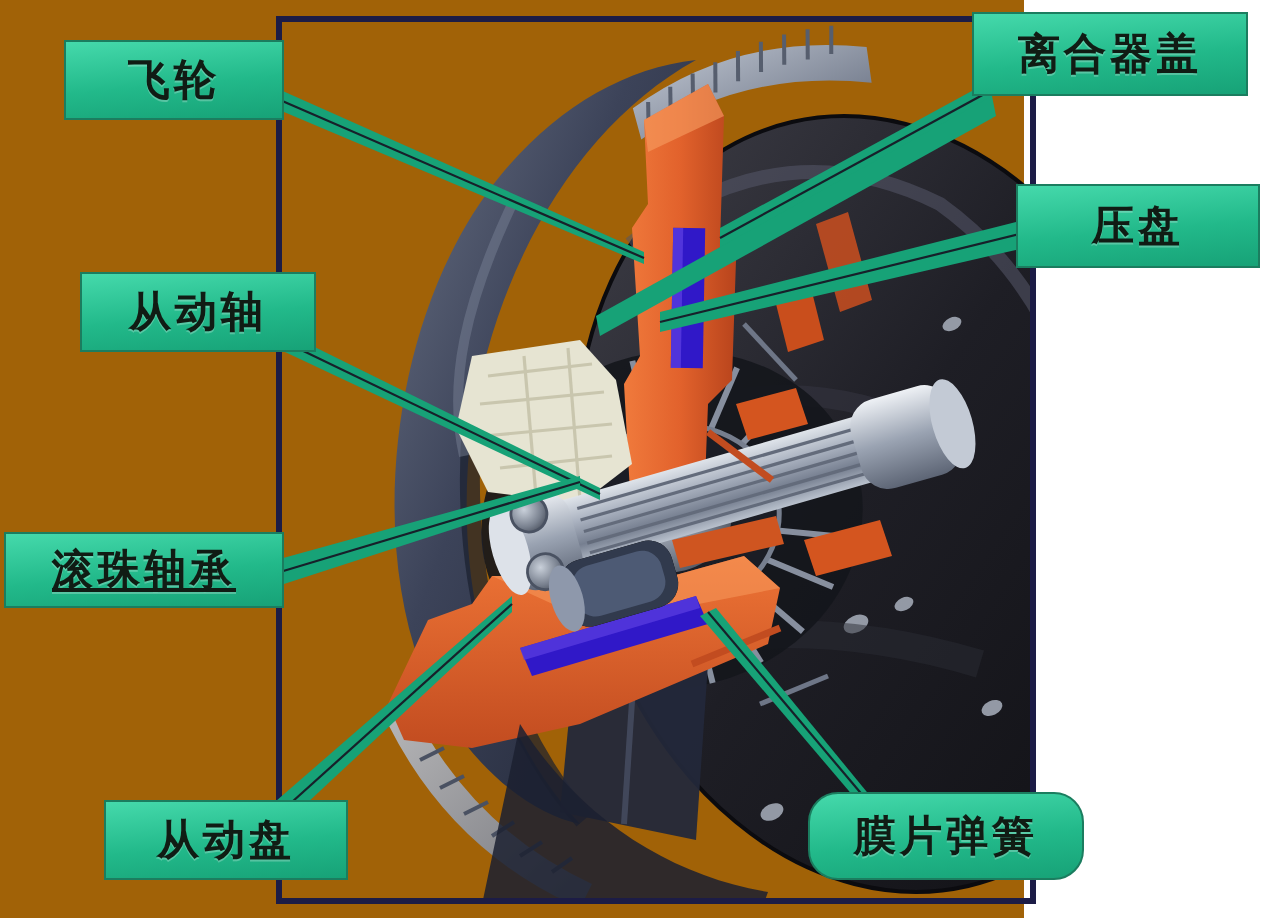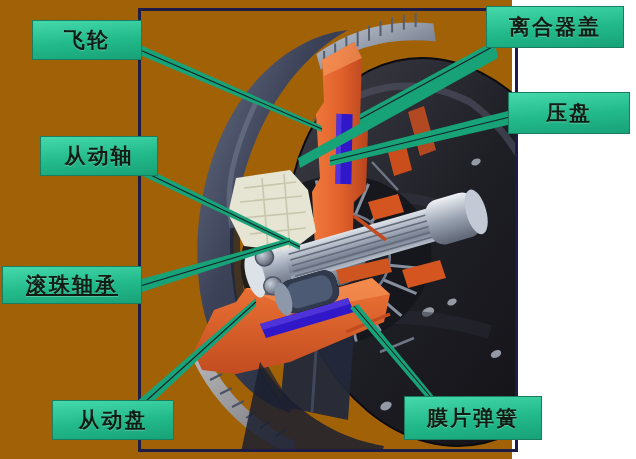--- a/index.html
+++ b/index.html
@@ -24,21 +24,21 @@
          color:#101c14;letter-spacing:2px;white-space:nowrap;}
   .label{background:linear-gradient(175deg,#45d9ab 0%,#22b98a 55%,#17a277 100%);}
   .label span{display:block;font-weight:700;text-shadow:0 1px 0 rgba(255,255,255,.25);}
 
   .lb-flywheel   {left:32px; top:20px;  width:110px;height:40px;}
   .lb-shaft      {left:16px; top:136px; width:118px;height:40px;margin-left:24px;}
   .lb-bearing    {left:2px;  top:266px; width:140px;height:38px;text-decoration:underline;}
   .lb-disc       {left:16px; top:400px; width:122px;height:40px;margin-left:36px;}
   .lb-cover      {left:486px;top:6px;   width:138px;height:42px;}
   .lb-plate      {left:508px;top:92px;  width:122px;height:42px;}
-  .lb-spring     {left:404px;top:396px; width:138px;height:44px;}
+  .lb-spring     {left:404px;top:396px; width:138px;height:44px;border-radius:15px;}
 
   .lb-flywheel span,.lb-shaft span,.lb-bearing span,
   .lb-disc span,.lb-cover span,.lb-plate span,.lb-spring span{font-size:21px;}
 
   
   .leaders{position:absolute;left:0;top:0;width:636px;height:459px;
            pointer-events:none;}
 </style>
 </head>
 <body>

